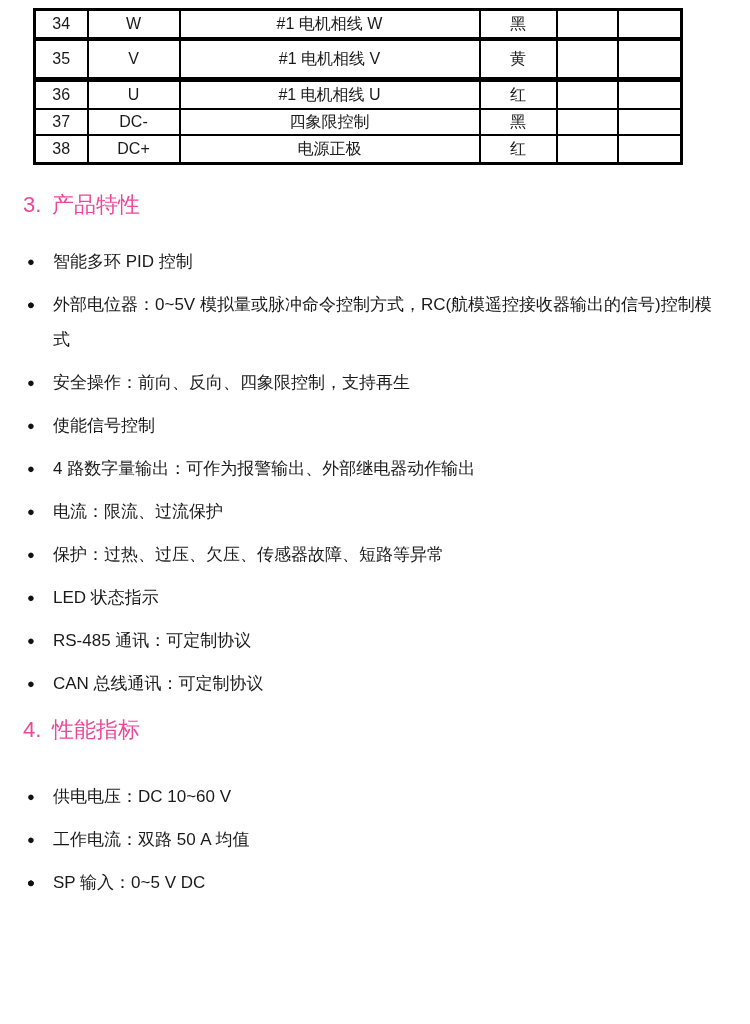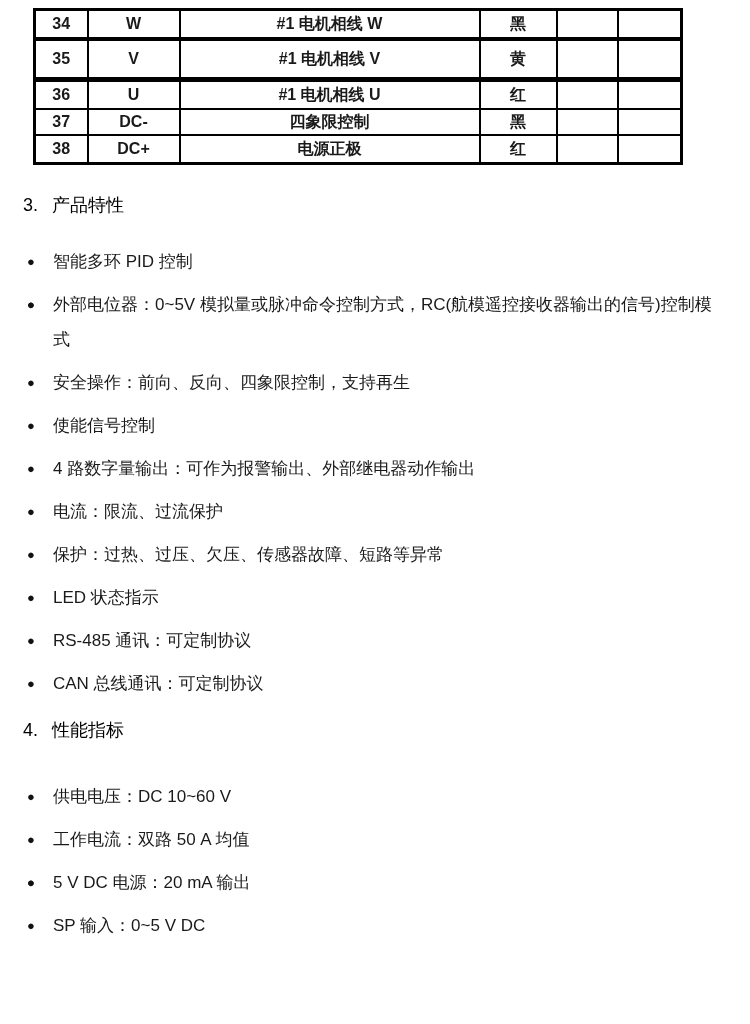--- a/index.html
+++ b/index.html
@@ -11,21 +11,20 @@
     -webkit-font-smoothing: antialiased;
   }
   .page { position: relative; width: 750px; height: 1024px; overflow: hidden; background:#fff; }
 
   
   table.pin-table {
     border-collapse: collapse;
     table-layout: fixed;
     margin: 8px 0 16px 33px;
     width: 647px;
-    font-weight: bold;
   }
   table.pin-table td {
     border: 2px solid #000;
     text-align: center;
     vertical-align: middle;
     font-size: 16px;
     padding: 0;
     overflow: hidden;
     white-space: nowrap;
   }
@@ -33,23 +32,23 @@
   table.pin-table td:last-child  { border-right: 3px solid #000; }
   tr.r0 td { height: 26px; border-top: 3px solid #000; border-bottom: 4px solid #000; }
   tr.r1 td { height: 36px; border-bottom: 5px solid #000; }
   tr.r2 td { height: 26px; }
   tr.r3 td { height: 24px; }
   tr.r4 td { height: 26px; border-bottom: 3px solid #000; border-radius: 9px; }
 
   
   .sec-head {
     margin: 27px 0 0 23px;
-    font-size: 18px;
+    font-size: 22px;
     line-height: 26px;
-    color: #000000;
+    color: #ec4899;
   }
   .sec-head .num { display: inline-block; width: 29px; }
   .sec-head.second { margin-top: 16px; }
 
   ul.bullets {
     list-style: none;
     margin: 26px 0 0 0;
     padding: 0 25px 0 27px;
   }
   ul.bullets.second { margin-top: 36px; }
@@ -146,17 +145,17 @@
   </ul>
 
   <div class="sec-head second">
     <span class="num">4.</span><span class="ttl">性能指标</span>
   </div>
 
   <ul class="bullets second">
     <li><span class="marker">●</span><span>供电电压：DC 10~60 V</span></li>
     <li><span class="marker">●</span><span>工作电流：双路 50 A 均值</span></li>
     <li><span class="marker">●</span></li>
-    <li><span class="marker">●</span><span>5 V DC 电源：20 mA 输出</span></li>
+    <li><span class="marker">●</span></li>
     <li><span class="marker">●</span><span>SP 输入：0~5 V DC</span></li>
   </ul>
 
 </div>
 
 </body></html>

